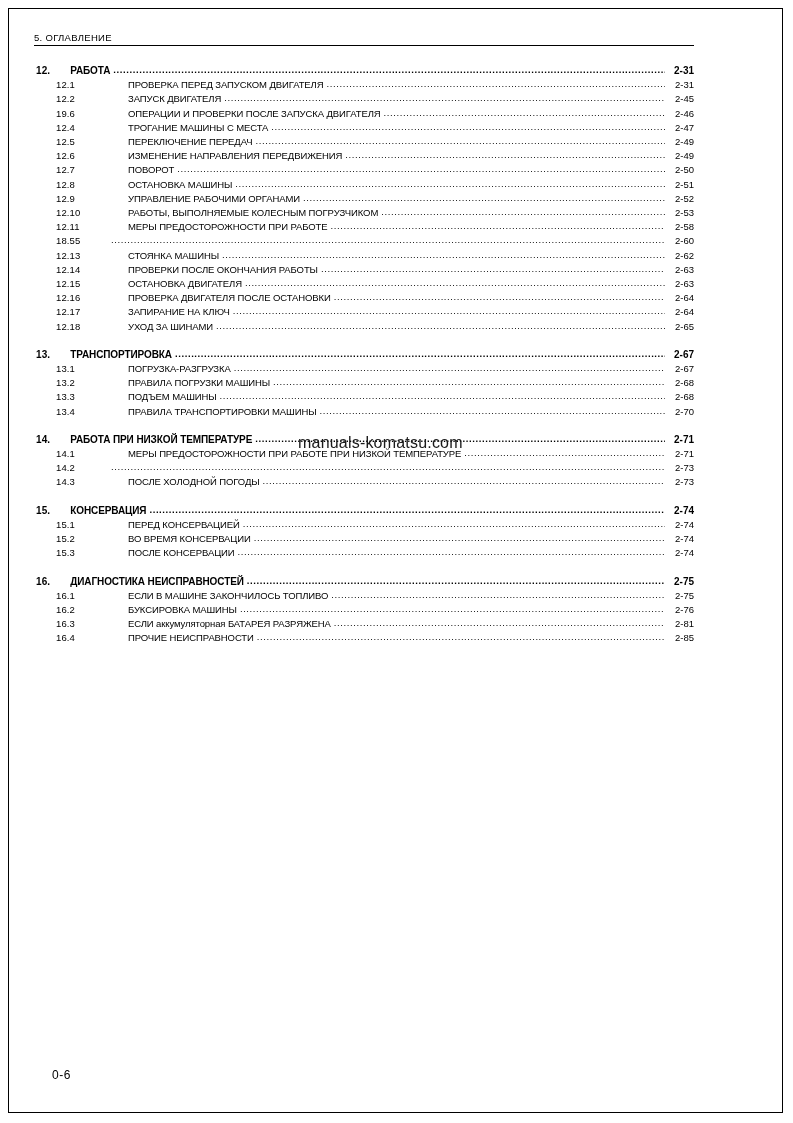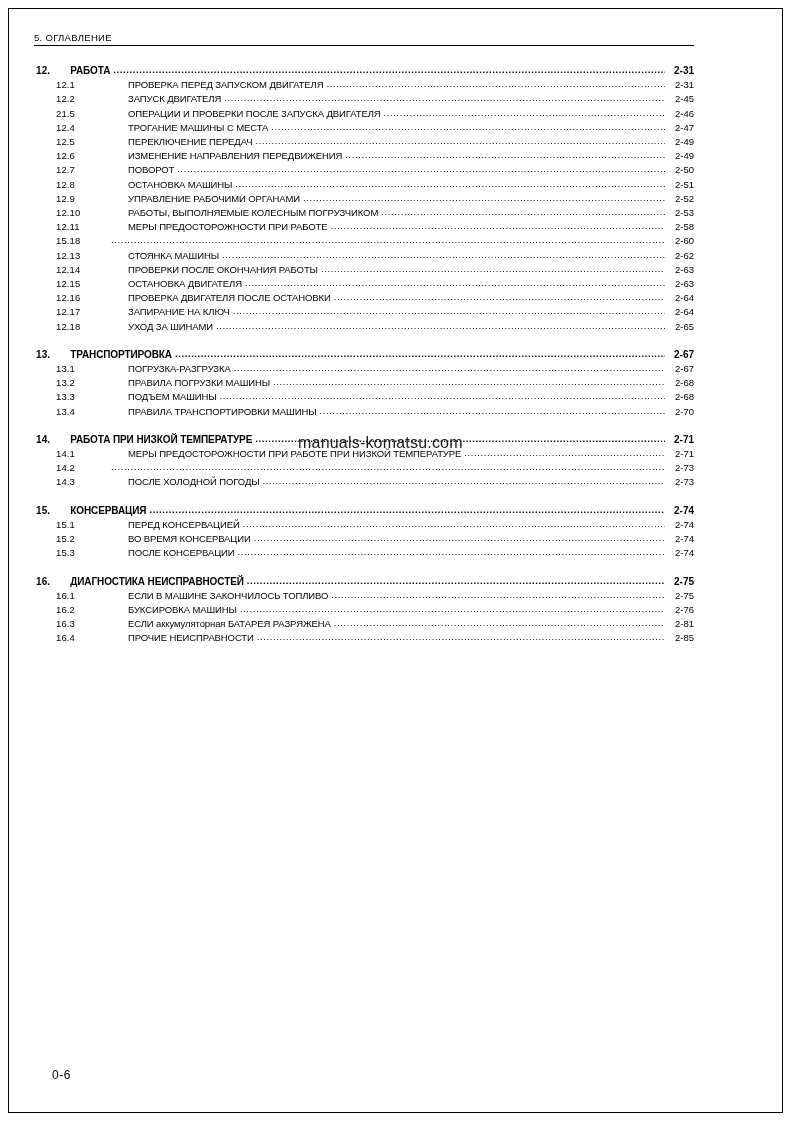--- a/index.html
+++ b/index.html
@@ -141,21 +141,21 @@
           <span class="dots">.......................................................................................................................................................................................................</span>
           <span class="page">2-31</span>
         </div>
         <div class="row sub-row">
           <span class="num"><span class="num-inner">12.2</span></span>
           <span class="label">ЗАПУСК ДВИГАТЕЛЯ</span>
           <span class="dots">.......................................................................................................................................................................................................</span>
           <span class="page">2-45</span>
         </div>
         <div class="row sub-row">
-          <span class="num"><span class="num-inner">21.5</span></span>
+          <span class="num"><span class="num-inner">19.6</span></span>
           <span class="label">ОПЕРАЦИИ И ПРОВЕРКИ ПОСЛЕ ЗАПУСКА ДВИГАТЕЛЯ</span>
           <span class="dots">.......................................................................................................................................................................................................</span>
           <span class="page">2-46</span>
         </div>
         <div class="row sub-row">
           <span class="num"><span class="num-inner">12.4</span></span>
           <span class="label">ТРОГАНИЕ МАШИНЫ С МЕСТА</span>
           <span class="dots">.......................................................................................................................................................................................................</span>
           <span class="page">2-47</span>
         </div>
@@ -195,21 +195,21 @@
           <span class="dots">.......................................................................................................................................................................................................</span>
           <span class="page">2-53</span>
         </div>
         <div class="row sub-row">
           <span class="num"><span class="num-inner">12.11</span></span>
           <span class="label">МЕРЫ ПРЕДОСТОРОЖНОСТИ ПРИ РАБОТЕ</span>
           <span class="dots">.......................................................................................................................................................................................................</span>
           <span class="page">2-58</span>
         </div>
         <div class="row sub-row">
-          <span class="num"><span class="num-inner">15.18</span></span>
+          <span class="num"><span class="num-inner">18.55</span></span>
           <span class="dots">.......................................................................................................................................................................................................</span>
           <span class="page">2-60</span>
         </div>
         <div class="row sub-row">
           <span class="num"><span class="num-inner">12.13</span></span>
           <span class="label">СТОЯНКА МАШИНЫ</span>
           <span class="dots">.......................................................................................................................................................................................................</span>
           <span class="page">2-62</span>
         </div>
         <div class="row sub-row">

